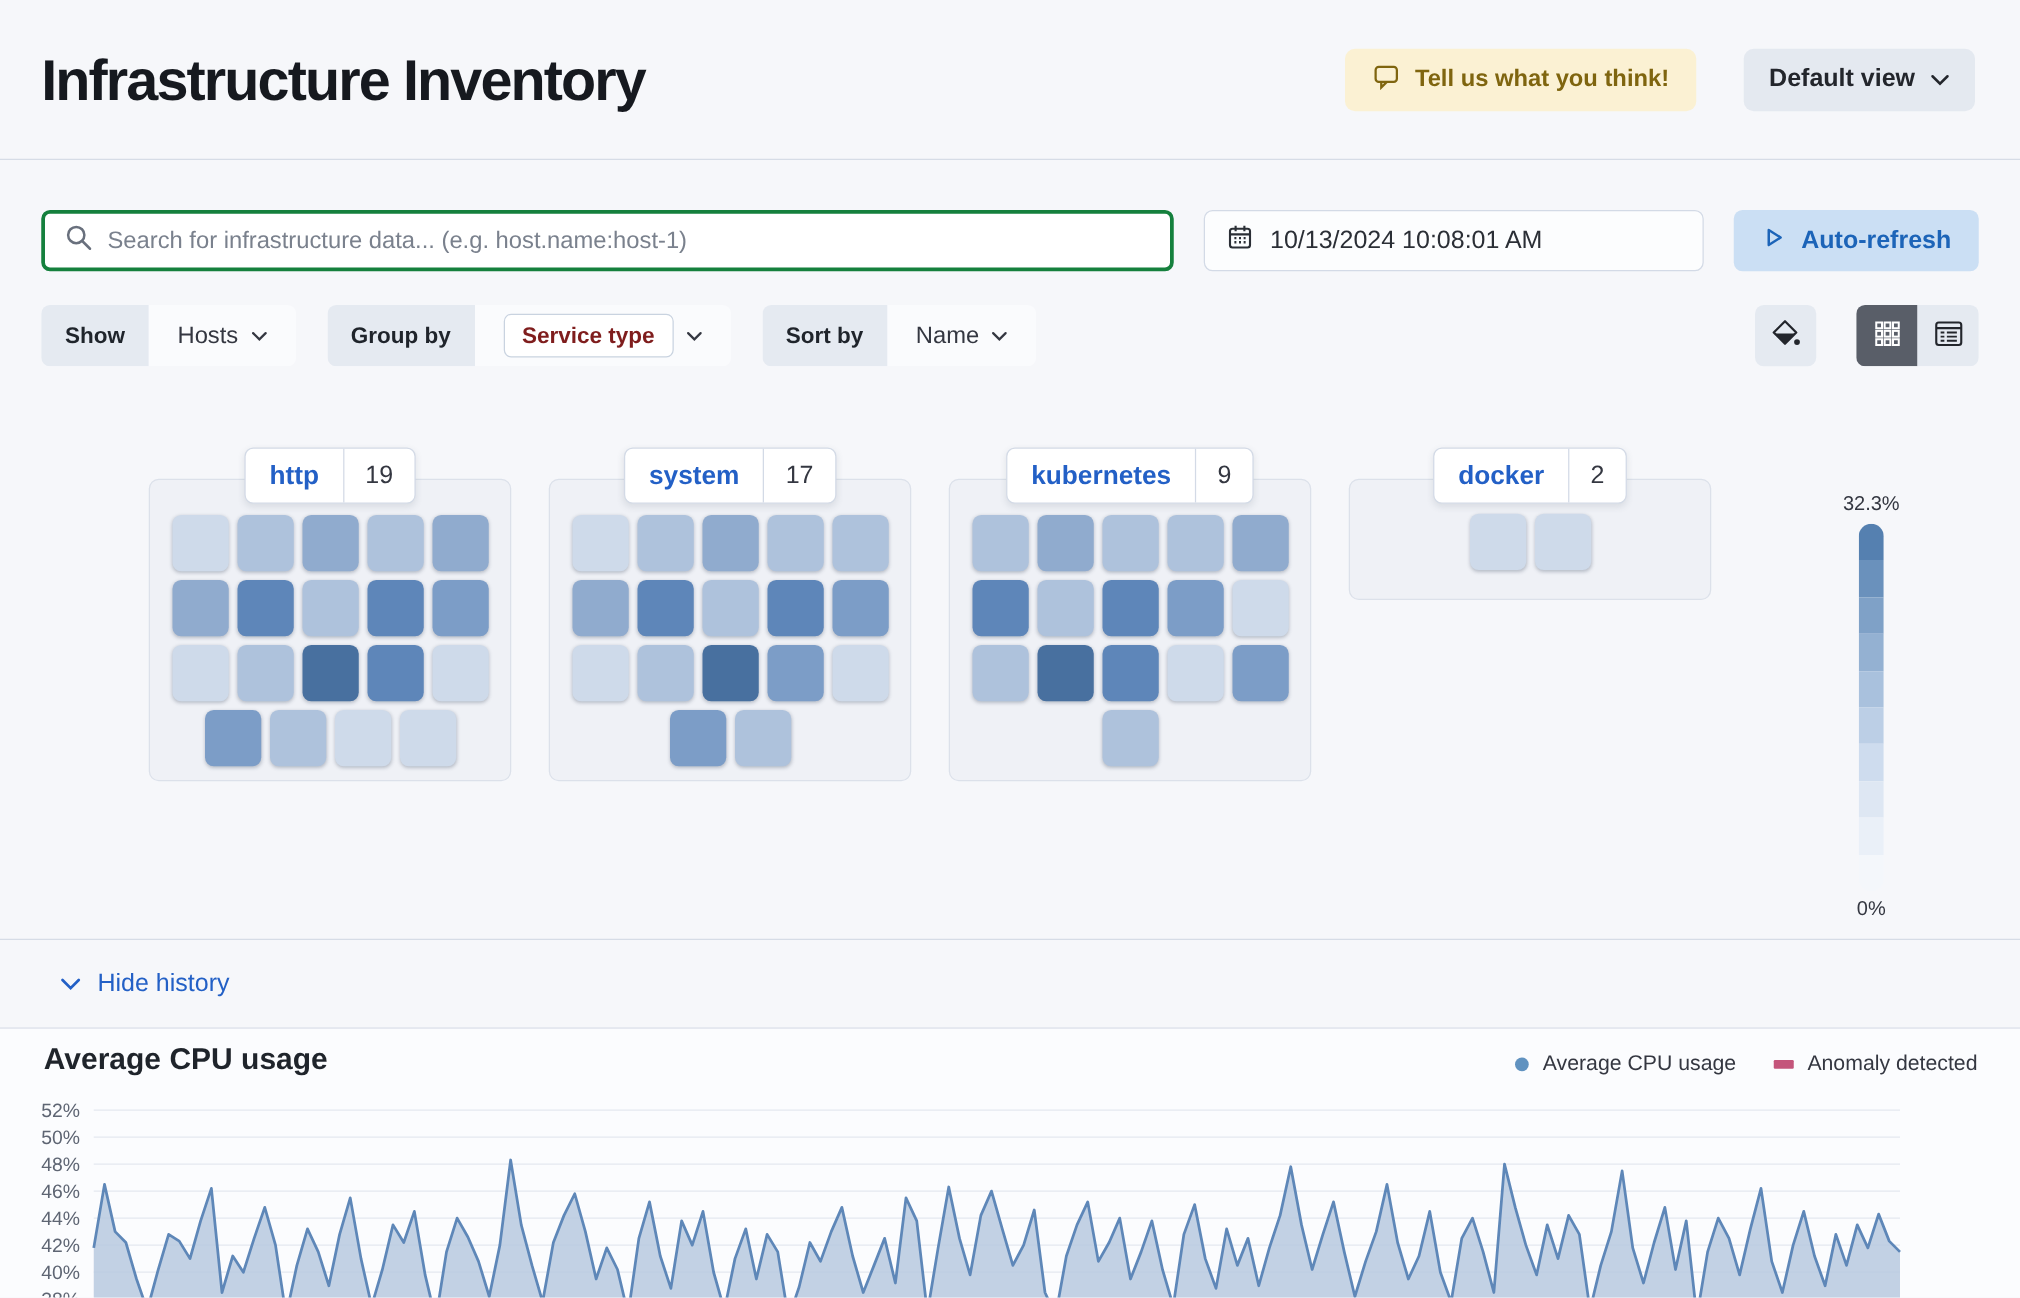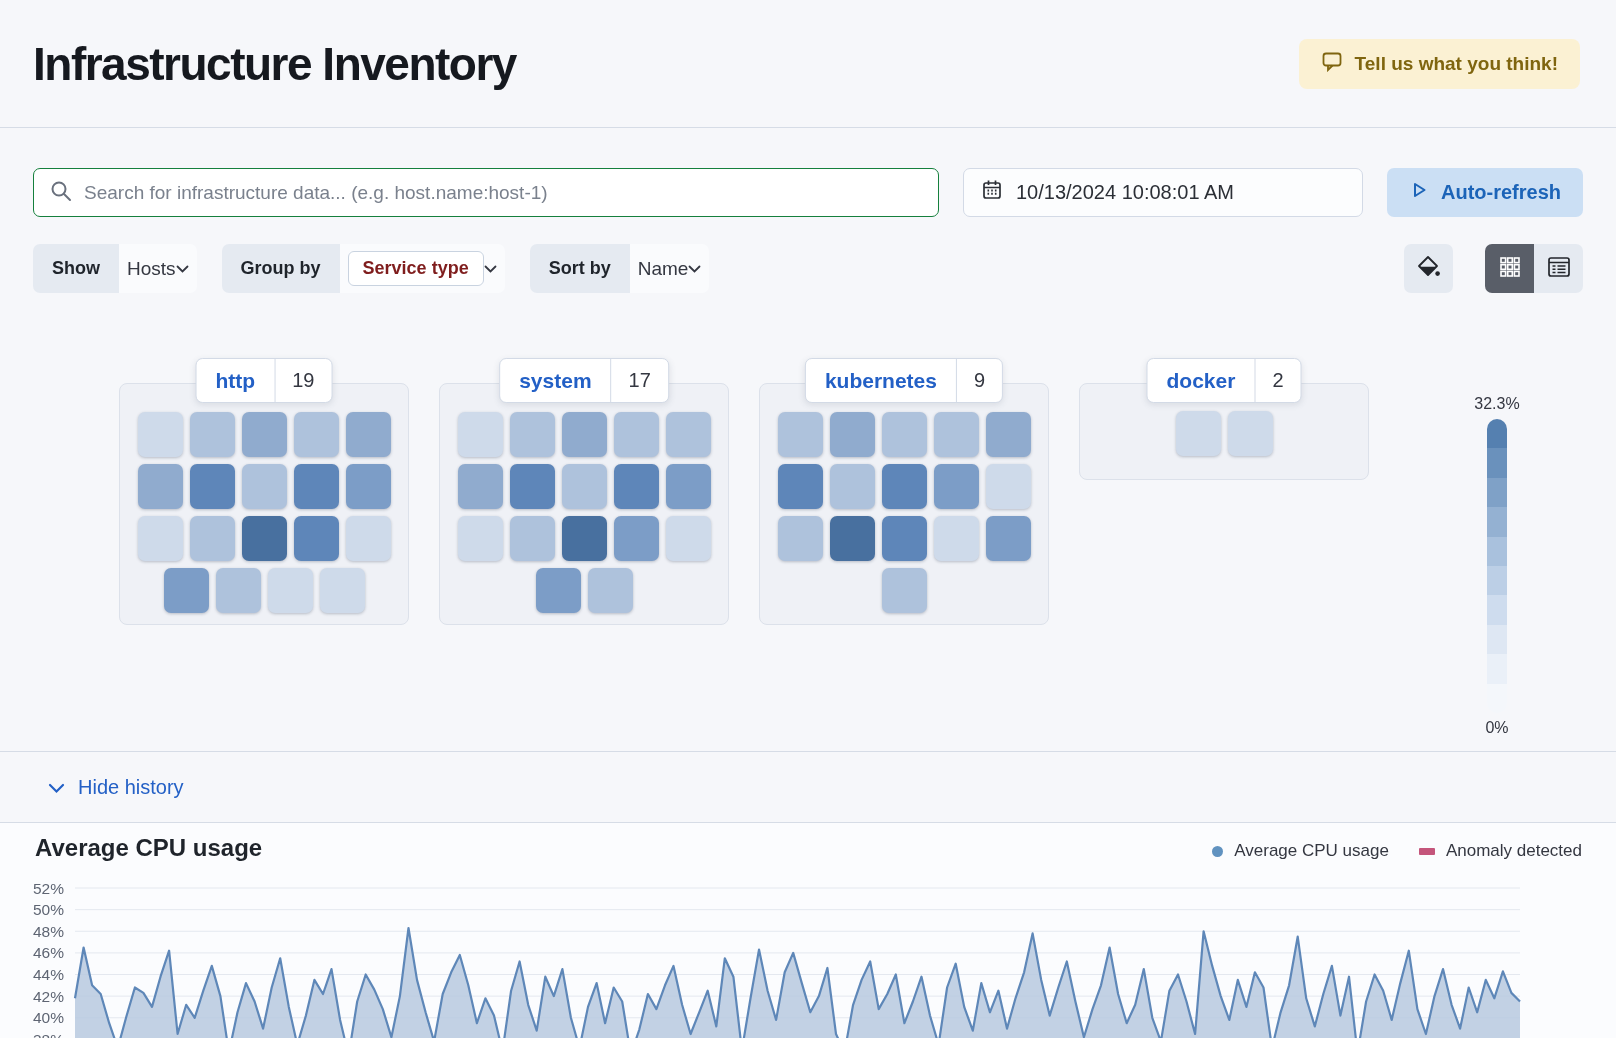--- a/index.html
+++ b/index.html
@@ -31,21 +31,21 @@
     padding:0 22px; height:50px;
   }
   .view-btn {
     background:#e4e9f0; color:#23262c; font-weight:600; font-size:20px;
     padding:0 20px; height:50px;
   }
 
   
   .search-row { display:flex; margin:40px 33px 0 33px; gap:24px; }
   .search-box {
-    flex:1; height:49px; background:#fff; border:1px solid #15803d;
+    flex:1; height:49px; background:#fff; border:3px solid #15803d;
     border-radius:7px; display:flex; align-items:center; padding:0 16px; gap:12px;
   }
   .search-box input {
     border:none; outline:none; flex:1; font-size:19px; font-family:inherit;
     color:#343741; background:transparent;
   }
   .search-box input::placeholder { color:#7a818d; }
   .date-picker {
     width:400px; height:49px; background:#fcfdfe; border:1px solid #d3dae6;
     border-radius:7px; display:flex; align-items:center; gap:13px; padding:0 17px;
@@ -57,21 +57,21 @@
   }
 
   
   .filter-row { display:flex; margin:27px 33px 0 33px; align-items:center; }
   .control { display:inline-flex; border-radius:7px; overflow:hidden; margin-right:25px; height:49px; cursor:pointer; }
   .control .c-label {
     background:#e5eaf1; padding:0 19px; display:flex; align-items:center;
     font-weight:700; font-size:18px; color:#1f242b;
   }
   .control .c-value {
-    background:#fafbfd; padding:0 8px; display:flex; align-items:center; 
+    background:#fafbfd; padding:0 23px; display:flex; align-items:center; gap:10px;
     font-size:19px; color:#343741;
   }
   .value-pill {
     border:1px solid #c9d3e0; background:#fff; border-radius:6px;
     padding:6px 14px; font-weight:600; font-size:18px; color:#7f1d1d;
   }
   .filter-icons { margin-left:auto; display:flex; align-items:center; }
   .icon-btn {
     width:49px; height:49px; border-radius:7px; background:#e5eaf1;
     display:flex; align-items:center; justify-content:center; border:none; cursor:pointer;
@@ -142,20 +142,28 @@
     <h1 class="page-title">Infrastructure Inventory</h1>
     <div class="header-actions">
       <button class="btn feedback-btn">
         <span>
           <svg width="22" height="22" viewBox="0 0 22 22" fill="none" stroke="#7f650f" stroke-width="1.8">
             <rect x="2.5" y="3.5" width="17" height="12" rx="2.5"></rect>
             <path d="M7 15.5 L7 20 L11.5 15.5"></path>
           </svg>
         </span>
         <span>Tell us what you think!</span>
+      </button>
+      <button class="btn view-btn">
+        <span>Default view</span>
+        <span>
+          <svg width="16" height="10" viewBox="0 0 16 10" fill="none" stroke="#23262c" stroke-width="2" stroke-linecap="round">
+              <path d="M2 2 L8 8 L14 2"></path>
+            </svg>
+        </span>
       </button>
     </div>
   </div>
 
   <div class="search-row">
     <div class="search-box">
       <span>
         <svg width="22" height="22" viewBox="0 0 22 22" fill="none" stroke="#69707d" stroke-width="2" stroke-linecap="round">
           <circle cx="9" cy="9" r="6.5"></circle>
             <path d="M14 14 L20 20"></path>

